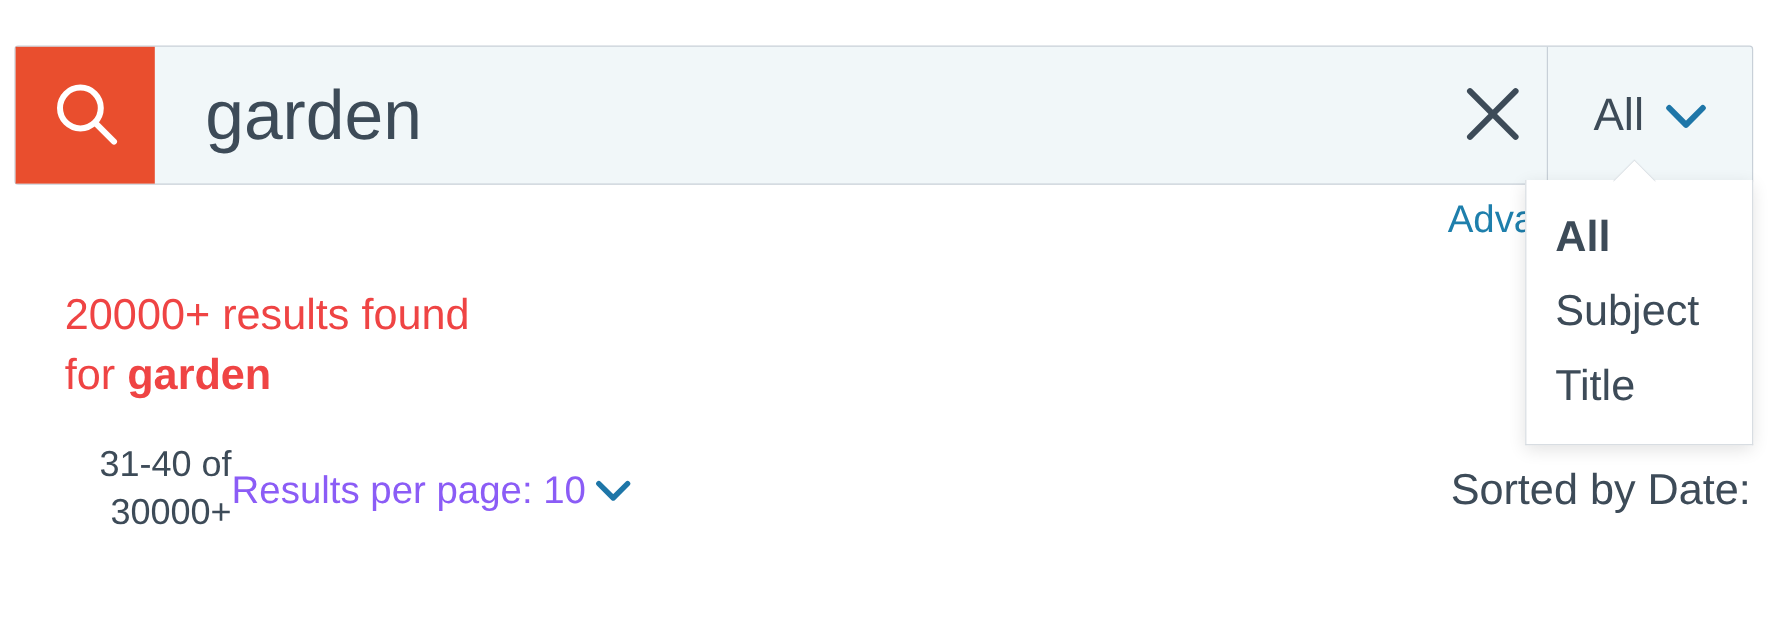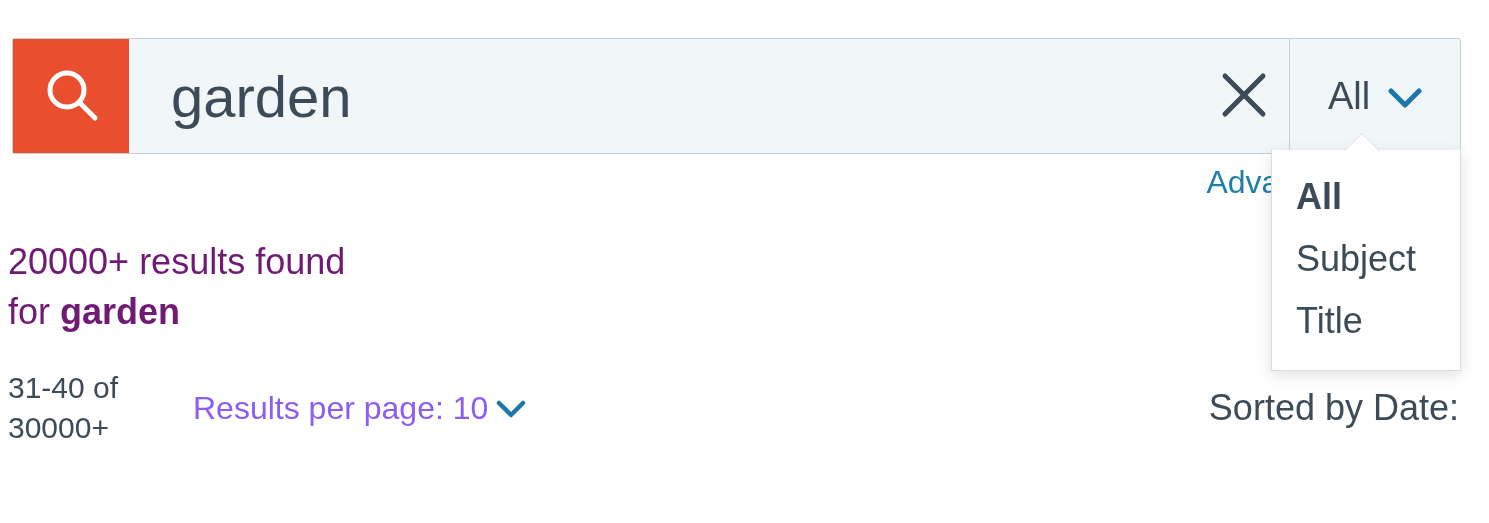--- a/index.html
+++ b/index.html
@@ -87,36 +87,38 @@
       color: #1e7fac;
       font-size: 32px;
       text-decoration: none;
     }
     .results-area {
       padding: 36px 0 0 8px;
       position: relative;
     }
     .results-found {
       font-size: 36px;
-      color: #701a75;
+      color: #ef4444;
       line-height: 1.4;
+      margin-left: 46px;
     }
     .results-found .count-line {
       display: block;
     }
     .results-found .for-line {
       display: block;
     }
     .results-found b {
       font-weight: bold;
     }
     .results-controls {
       margin-top: 30px;
       display: flex;
       align-items: center;
+      text-align: right;
     }
     .range-text {
       font-size: 30px;
       color: #3d4b58;
       line-height: 1.35;
       width: 185px;
     }
     .per-page {
       font-size: 32px;
       color: #8b5cf6;

